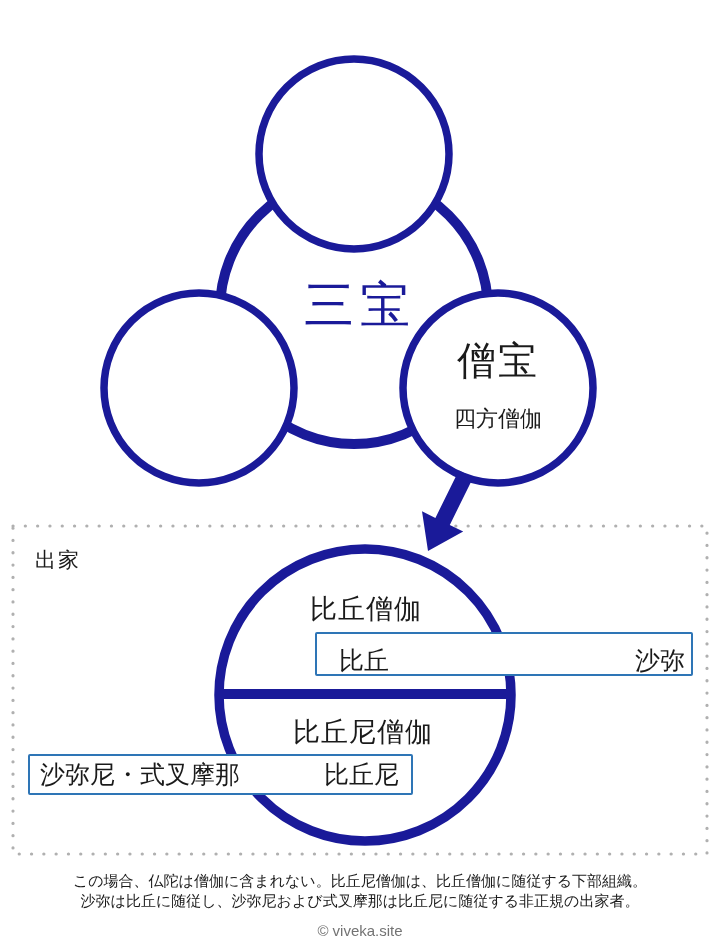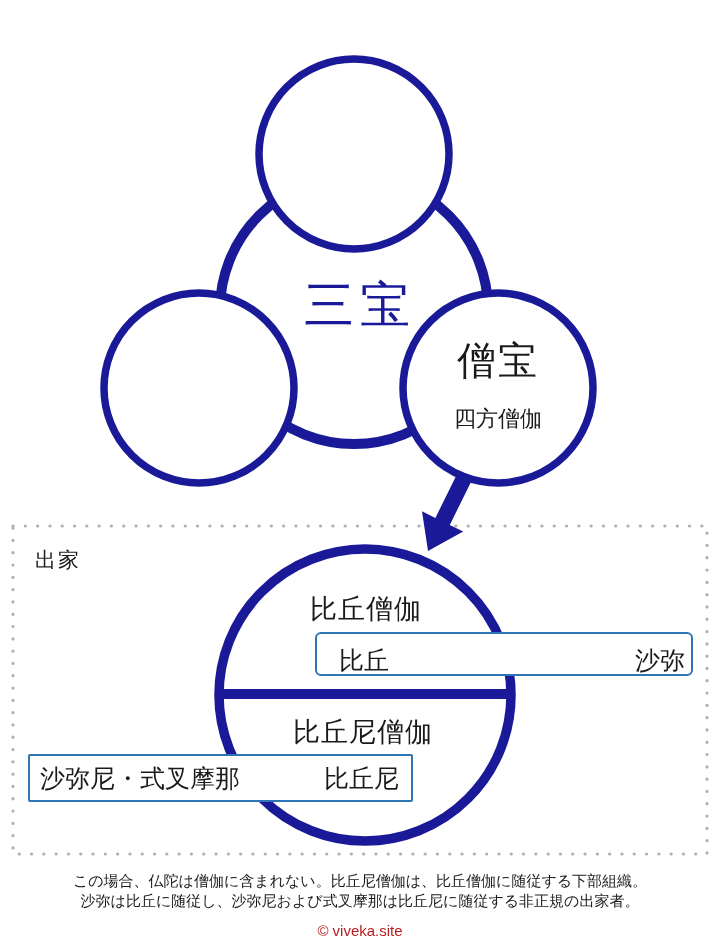--- a/index.html
+++ b/index.html
@@ -37,27 +37,27 @@
   .shukke { position:absolute; left:35px; top:546px; font-size:21px; letter-spacing:2px; }
 
   .heading { position:absolute; text-align:center; font-size:27px; letter-spacing:1px; }
   .heading-upper { left:246px; top:591px; width:240px; }
   .heading-lower { left:243px; top:714px; width:240px; }
 
   .member-box { position:absolute; box-sizing:border-box; background:#ffffff;
                 border:2.5px solid var(--box_blue,#2e75b6); border-radius:2px;
                 display:flex; justify-content:space-between; align-items:center;
                 font-size:25px; }
-  .box-upper { left:315px; top:632px; width:378px; height:44px; padding:12px 6px 0 22px;border-radius:6px; }
-  .box-lower { left:28px;  top:754px; width:385px; height:48px; padding:0 12px 0 10px; }
+  .box-upper { left:315px; top:632px; width:378px; height:44px; padding:12px 6px 0 22px; }
+  .box-lower { left:28px;  top:754px; width:385px; height:41px; padding:0 12px 0 10px; }
 
   .footnote { position:absolute; top:871px; left:0; width:720px; text-align:center;
               font-size:15px; line-height:19.5px; }
   .copyright { position:absolute; top:922px; left:0; width:720px; text-align:center;
-               font-size:15px; color:#b91c1c; }
+               font-size:15px; color:#737373; }
 </style>
 </head>
 <body>
 
 <div class="stage">
 
   <svg class="layer" viewBox="0 0 720 950" aria-hidden="true">
     <circle class="ring" cx="354" cy="310" r="134"></circle>
     <circle class="gem" cx="354" cy="154" r="95"></circle>
     <circle class="gem" cx="199" cy="388" r="95"></circle>

